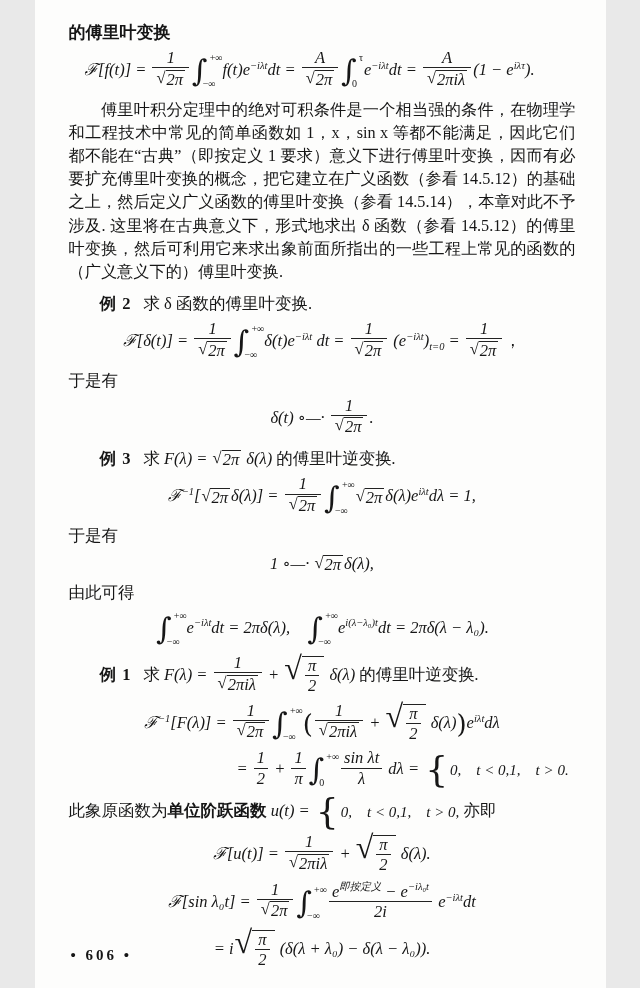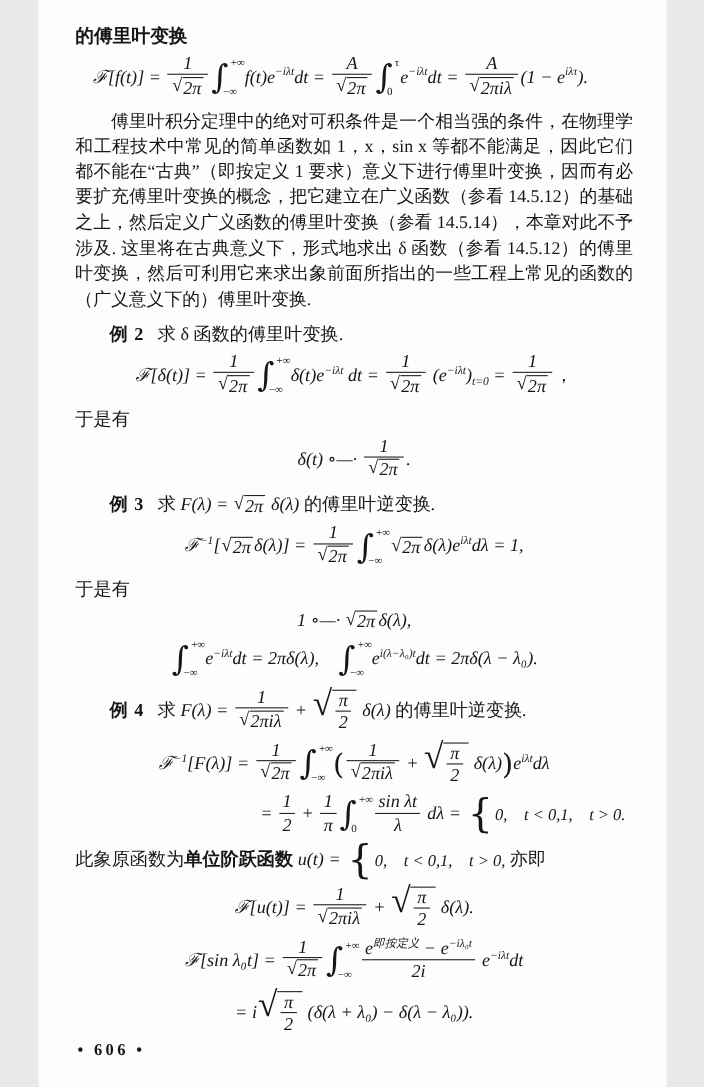--- a/index.html
+++ b/index.html
@@ -137,37 +137,38 @@
           <span class="rbody">2π</span>
         </span>δ(λ)e<sup class="msup">iλt</sup>dλ = 1,</div>
 
     <div class="connector">于是有</div>
 
     <div class="disp fm">1 ∘—· <span class="sqrt">
           <span class="rad">√</span>
           <span class="rbody">2π</span>
         </span>δ(λ),</div>
 
+    <div class="connector">由此可得</div>
 
     <div class="disp fm"><span class="int">
           <span class="isym">∫</span>
           <span class="ilims">
             <span class="ihi">+∞</span>
             <span class="ilo">−∞</span>
           </span>
         </span>e<sup class="msup">−iλt</sup>dt = 2πδ(λ),<span class="cjk">　</span><span class="int">
           <span class="isym">∫</span>
           <span class="ilims">
             <span class="ihi">+∞</span>
             <span class="ilo">−∞</span>
           </span>
         </span>e<sup class="msup">i(λ−λ₀)t</sup>dt = 2πδ(λ − λ₀).</div>
 
     <div class="exline fm">
-      <span class="exlabel">例 4</span><span><span class="cjk">求</span> F(λ) = <span class="frac"><span class="fnum">1</span><span class="fden"><span class="sqrt">
+      <span class="exlabel">例 1</span><span><span class="cjk">求</span> F(λ) = <span class="frac"><span class="fnum">1</span><span class="fden"><span class="sqrt">
                 <span class="rad">√</span>
                 <span class="rbody">2πiλ</span>
               </span></span></span> + <span class="sqrt tall">
             <span class="rad">√</span>
             <span class="rbody">
               <span class="frac">
                 <span class="fnum">π</span>
                 <span class="fden">2</span>
               </span>
             </span>

